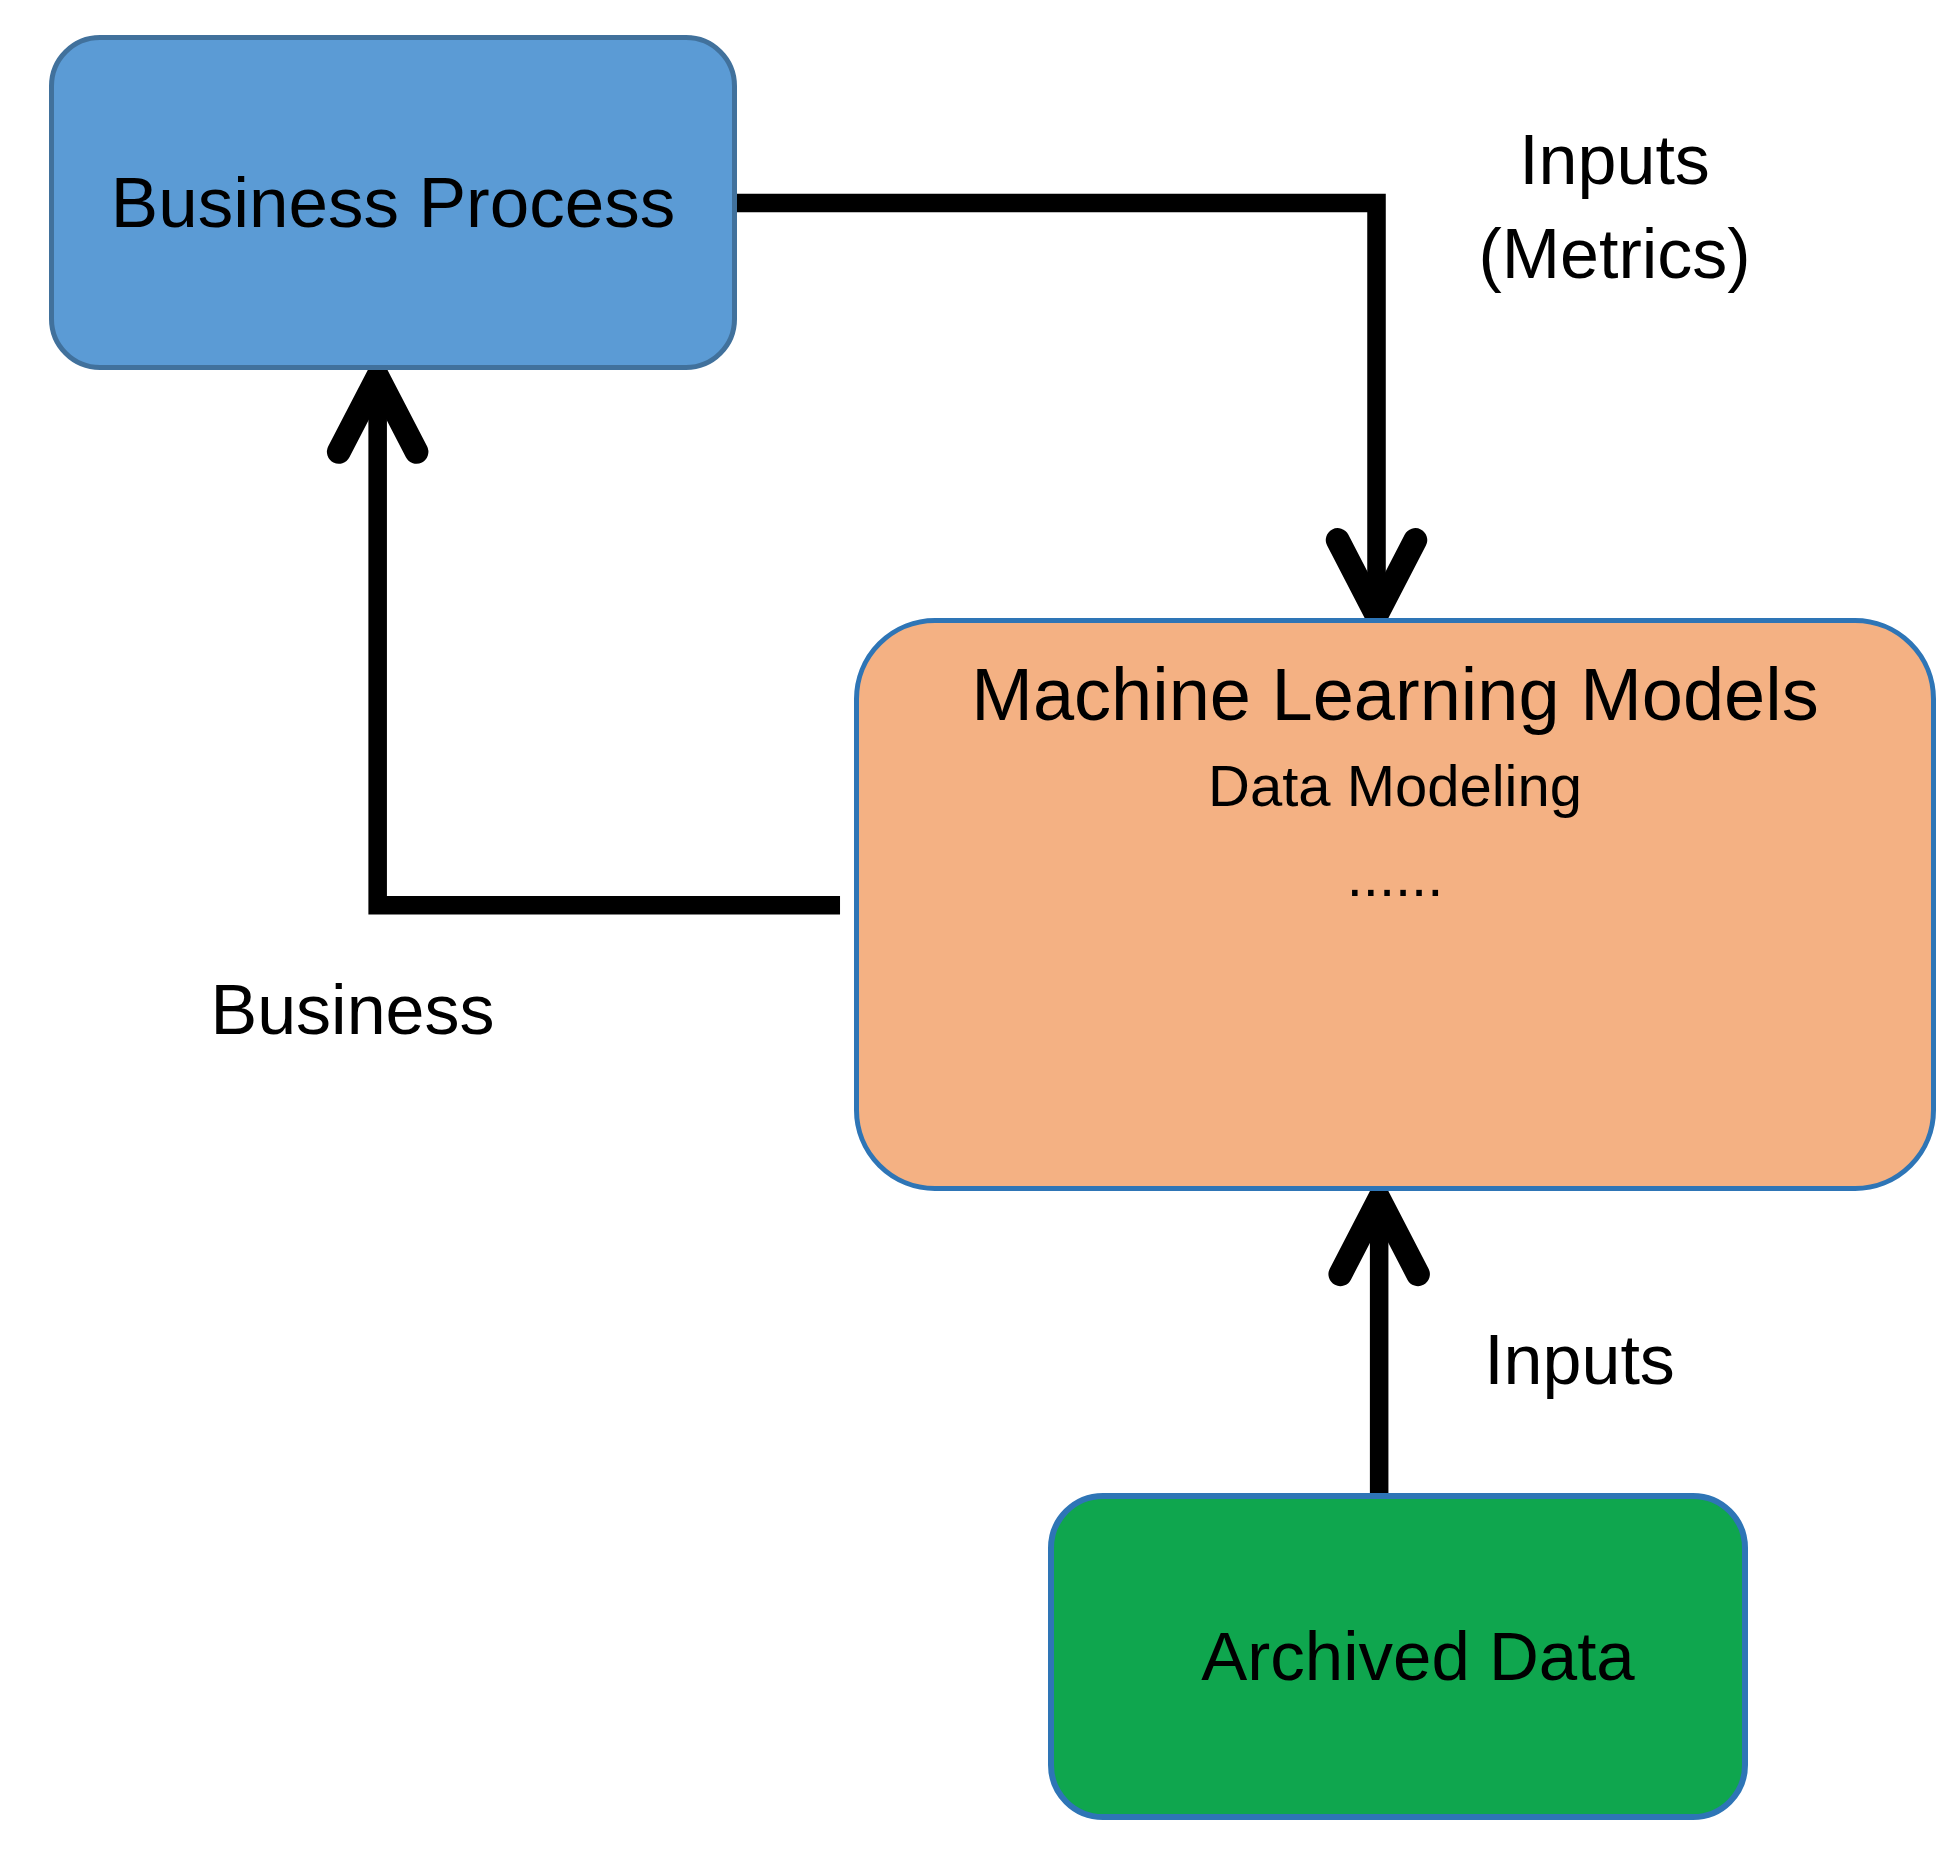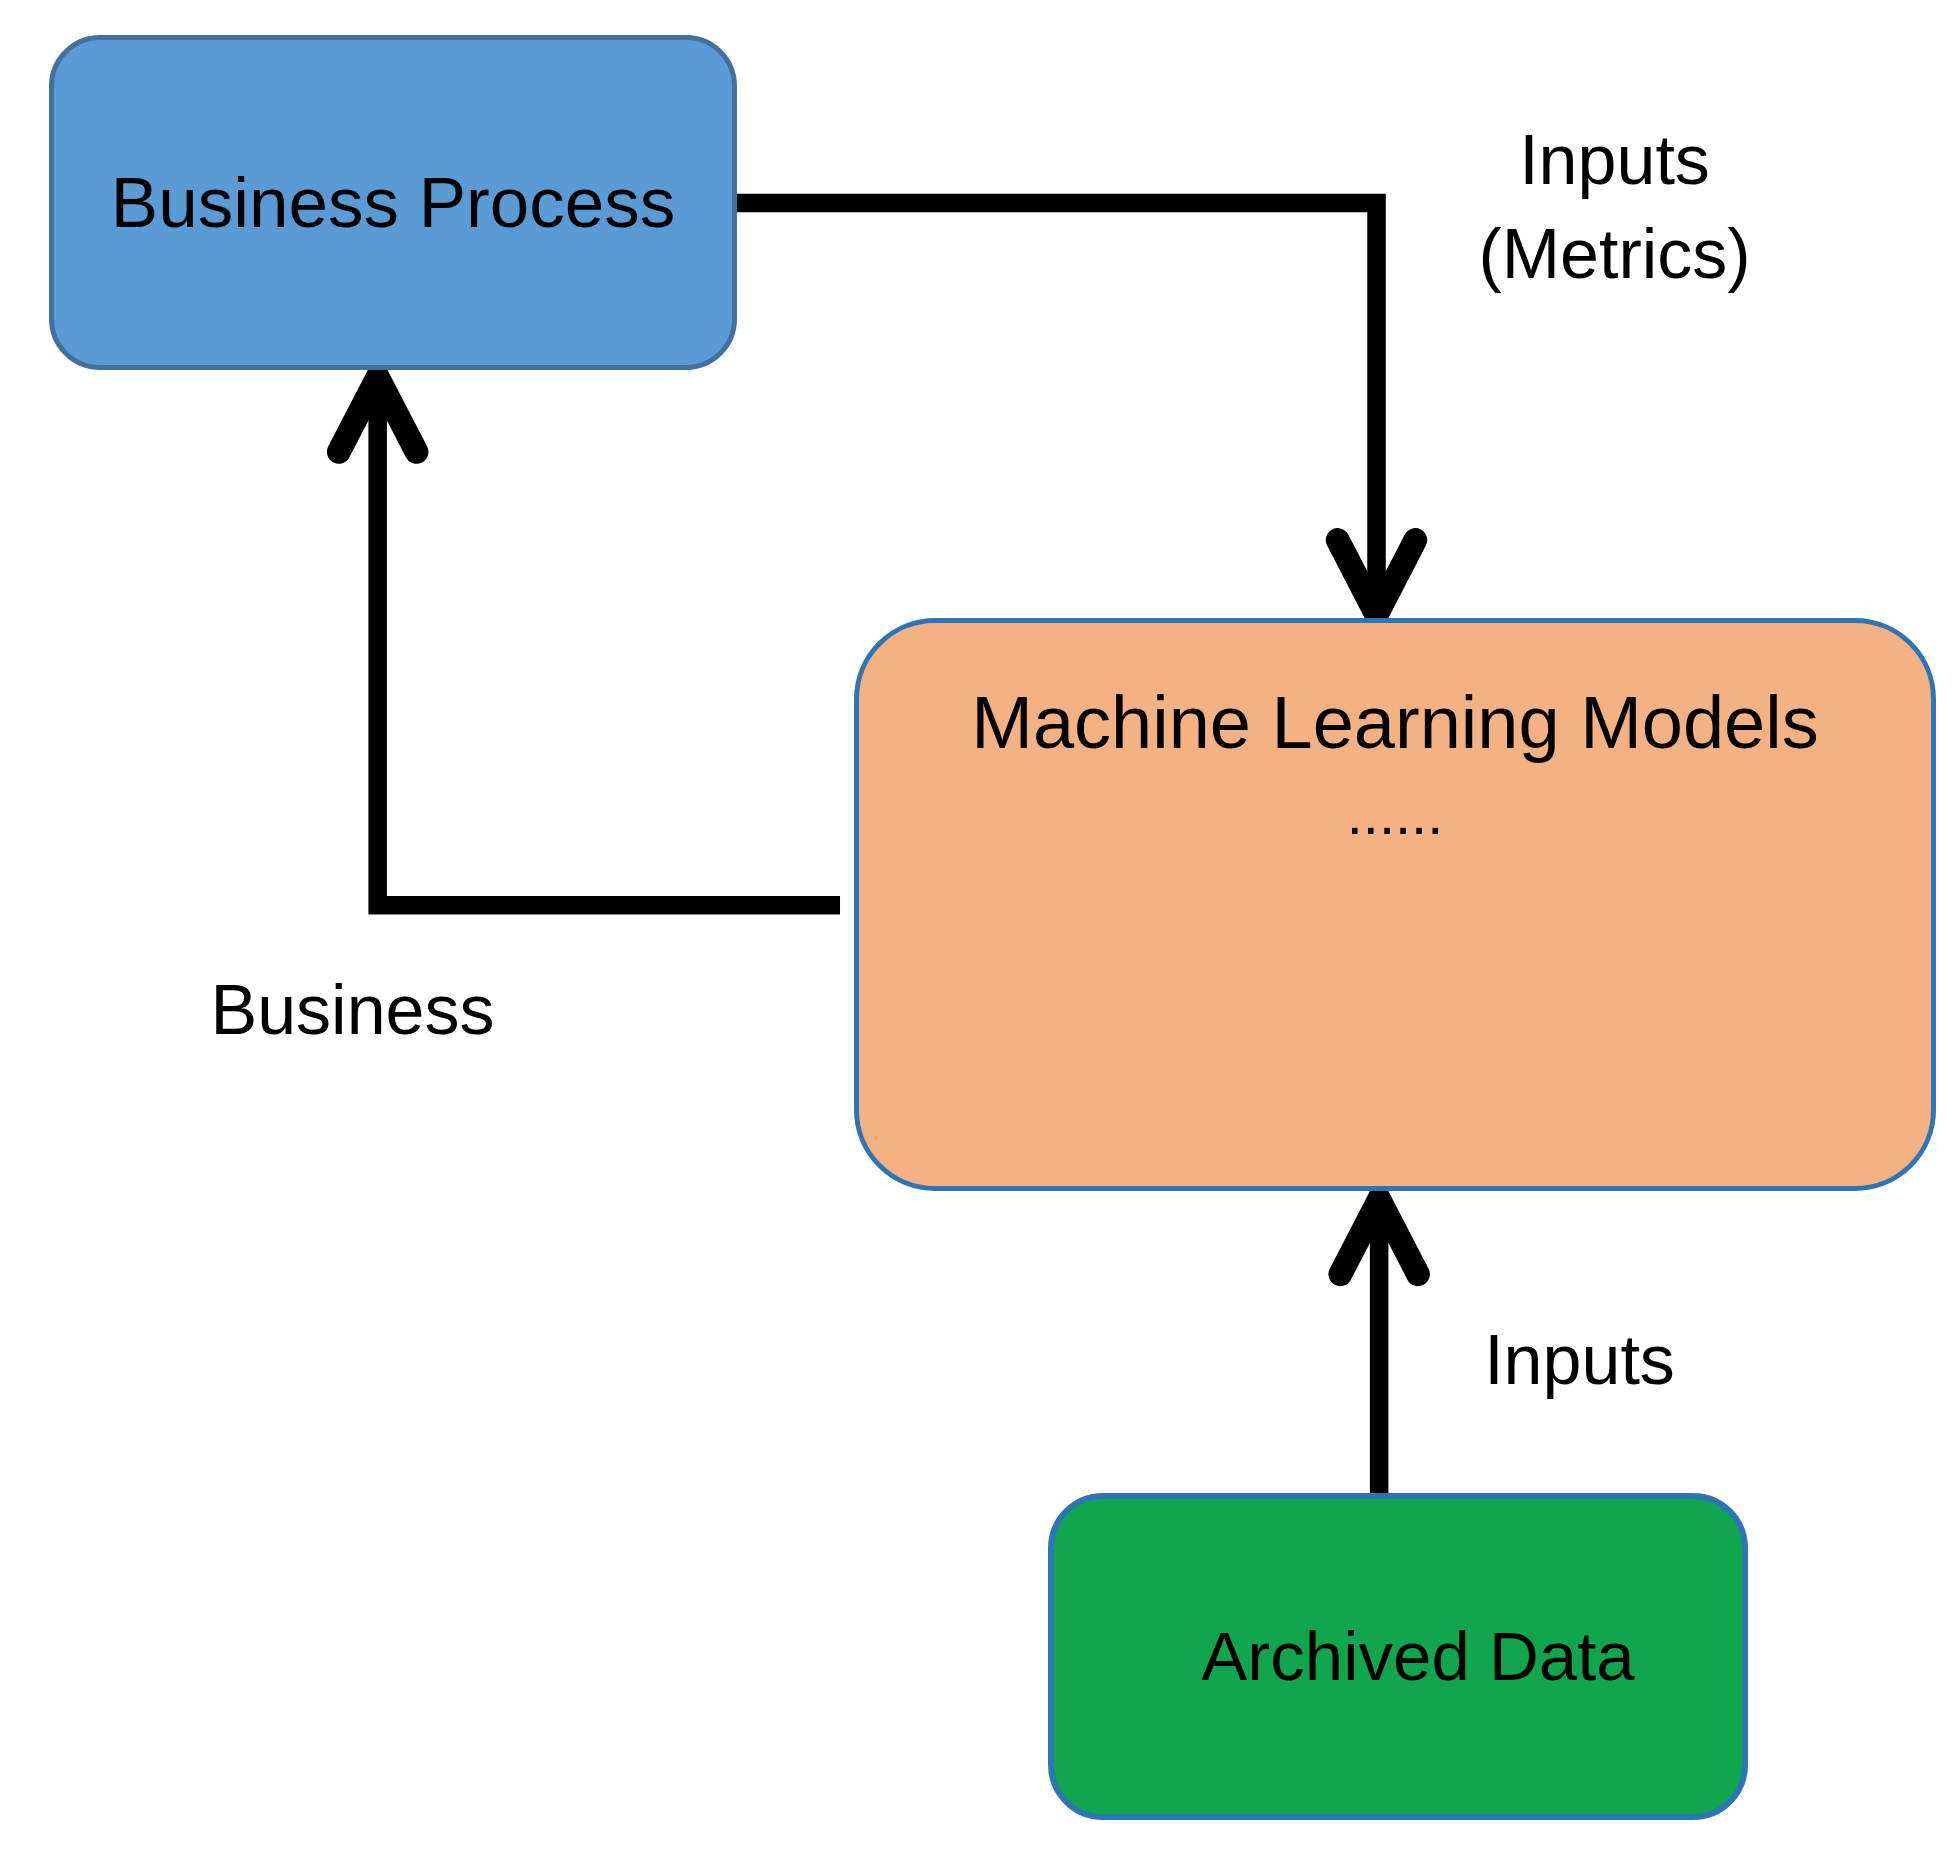--- a/index.html
+++ b/index.html
@@ -46,21 +46,21 @@
   .box-ml {
     left: 838px;
     top: 618px;
     width: 1082px;
     height: 573px;
     border-radius: 81px;
     border: 5.3px solid #2E75B6;
     background: #F4B183;
     flex-direction: column;
     justify-content: flex-start;
-    padding-top: 63px;
+    padding-top: 35px;
   }
   .ml-title {
     font-size: 74px;
     line-height: 74px;
   }
   .ml-item {
     font-size: 58px;
     line-height: 90px;
   }
   .ml-items {
@@ -123,20 +123,21 @@
     </g>
   </svg>
 
   <div class="box box-business" style="background: rgb(91, 155, 213); border-color: rgb(65, 113, 156);">
     <span>Business Process</span>
   </div>
 
   <div class="box box-ml" style="background: rgb(244, 177, 131); border-color: rgb(46, 117, 182);">
     <div class="ml-title">Machine Learning Models</div>
     <div class="ml-items">
+      <div class="ml-item">Data Modeling</div>
       <div class="ml-item">......</div>
     </div>
   </div>
 
   <div class="box box-archived" style="background: rgb(15, 166, 78); border-color: rgb(46, 117, 182); padding-left: 40px;">
     <span>Archived Data</span>
   </div>
 
   <div class="edge-label label-inputs-metrics">
     <div>Inputs</div>

